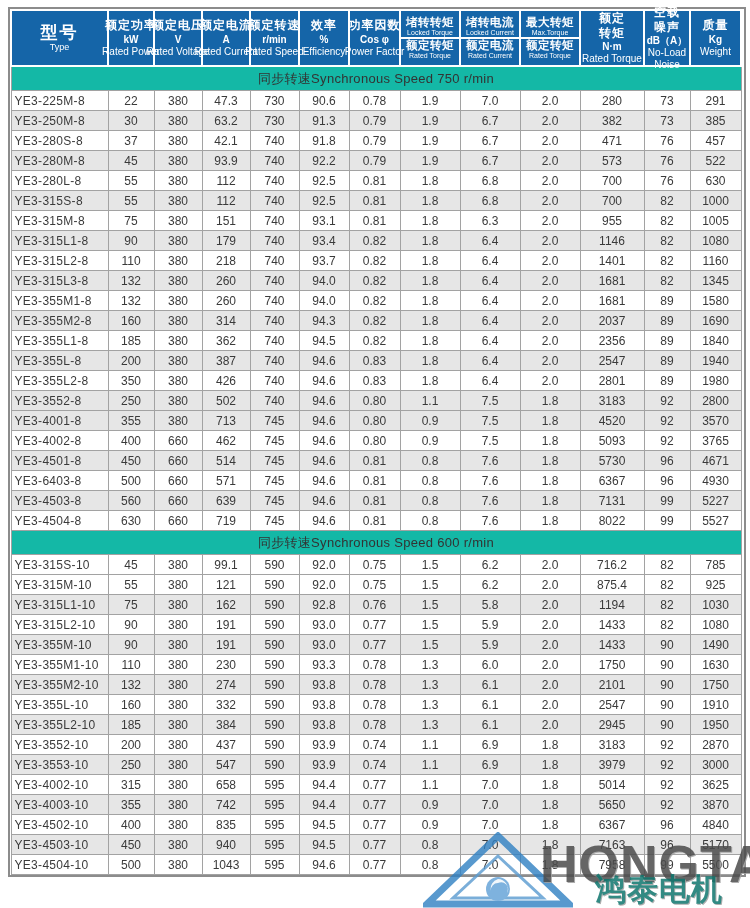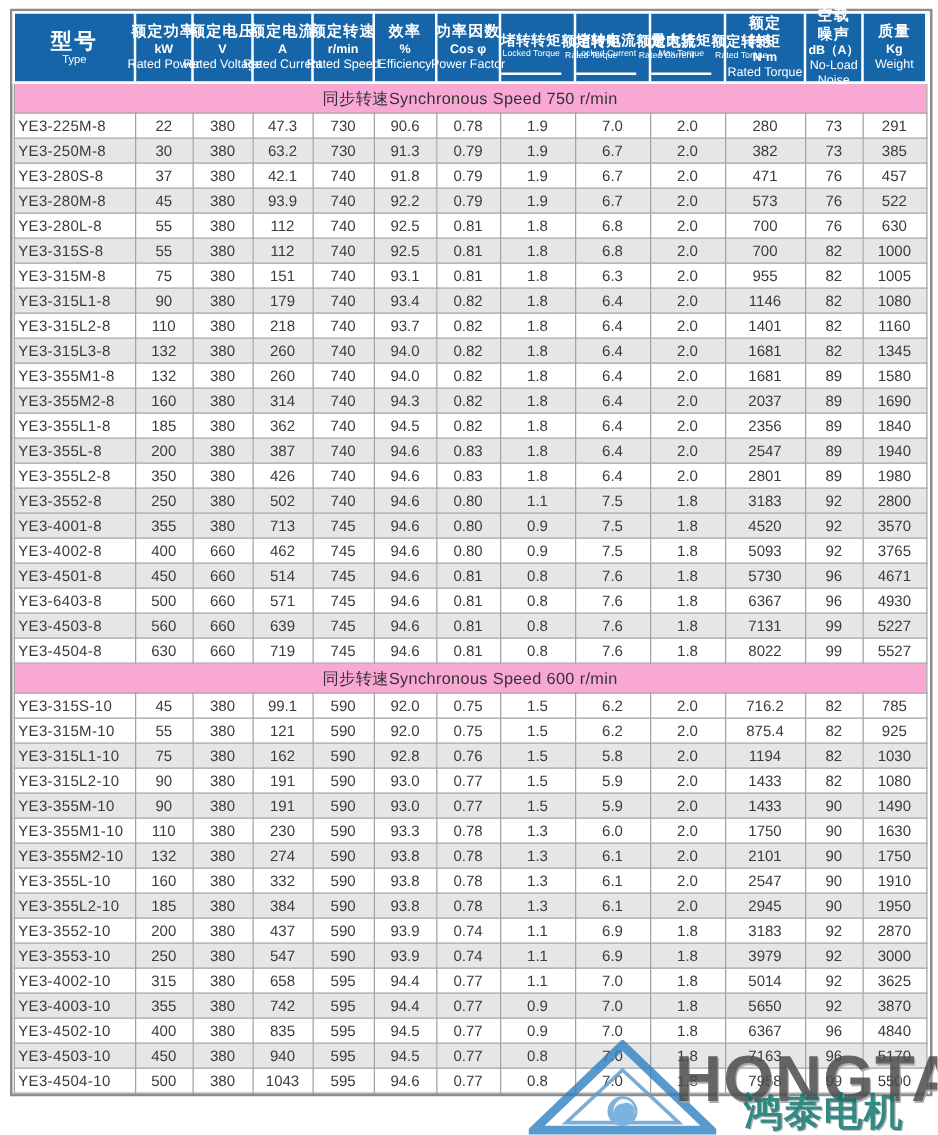--- a/index.html
+++ b/index.html
@@ -16,35 +16,35 @@
   thead th{
     padding:0;background:#1565a8;border:2px solid #ffffff;
     height:54px;color:#ffffff;vertical-align:middle;
   }
   .hwrap{display:flex;flex-direction:column;align-items:center;justify-content:center;height:54px;gap:1px;}
   .h-zh{font-size:12px;font-weight:bold;line-height:1.15;letter-spacing:1px;white-space:nowrap;}
   .h-zh-lg{font-size:17px;font-weight:bold;letter-spacing:2px;}
   .h-mid{font-size:10px;font-weight:bold;line-height:1.1;white-space:nowrap;}
   .h-en{font-size:10px;font-weight:normal;line-height:1.1;white-space:nowrap;}
   .h-en-lg{font-size:9px;}
-  .split{display:flex;flex-direction:row;height:44px;}
+  .split{display:flex;flex-direction:column;height:44px;}
   .sub{flex:1;display:flex;flex-direction:column;align-items:center;justify-content:center;}
   .sub-top{border-bottom:2px solid #ffffff;}
   .h-zh-sm{font-size:11.5px;font-weight:bold;letter-spacing:0.5px;line-height:1.15;white-space:nowrap;}
   .h-en-sm{font-size:7px;font-weight:normal;line-height:1.05;white-space:nowrap;}
   
   tbody td{
     border:1px solid #a2a2a2;height:19px;padding:0;
     font-size:12px;text-align:center;color:#3a3a3a;background:#ffffff;
     overflow:hidden;white-space:nowrap;
   }
   tbody td.type-cell{text-align:left;padding-left:3px;letter-spacing:0.3px;}
   tr.alt td{background:#e6e6e6;}
   tr.section-row td{
-    height:23px;font-size:13px;color:#333333;background:#f9a8d4;letter-spacing:0.3px;
+    height:23px;font-size:13px;color:#333333;background:#14b8a6;letter-spacing:0.3px;
   }
   
   .wm{position:absolute;left:415px;top:822px;width:335px;height:86px;pointer-events:none;}
   .wm svg{position:absolute;left:8px;top:10px;opacity:0.8;}
   .wm-en{
     position:absolute;left:125px;top:16px;font-size:52px;font-weight:bold;line-height:1;
     color:#4c4c4c;letter-spacing:1px;text-shadow:1px 1px 0 #a0a0a0;opacity:0.85;white-space:nowrap;
   }
   .wm-zh{
     position:absolute;left:180px;top:52px;font-size:31px;font-weight:bold;line-height:1;

